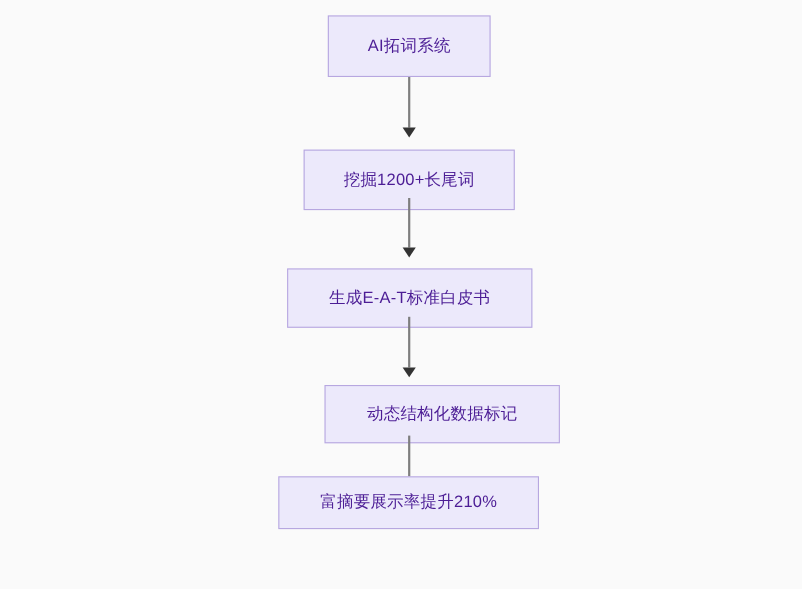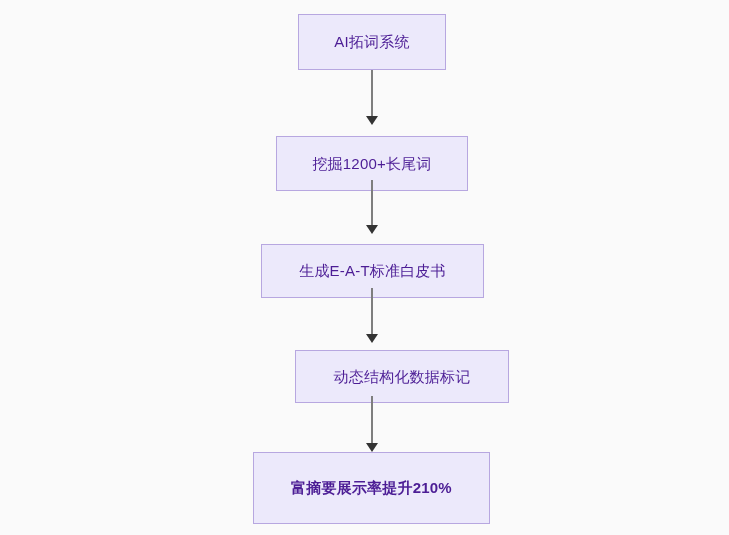--- a/index.html
+++ b/index.html
@@ -55,21 +55,21 @@
     border-right: 6.5px solid transparent;
     border-top: 9px solid #333333;
     left: -5.5px;
   }
 
   
   .node-0 { left: 298px; top: 14px;  width: 148px; height: 56px; }
   .node-1 { left: 276px; top: 136px; width: 192px; height: 55px; }
   .node-2 { left: 261px; top: 244px; width: 223px; height: 54px; }
   .node-3 { left: 264px; top: 350px; width: 214px; height: 53px; margin-left: 31px; }
-  .node-4 { left: 253px; top: 452px; width: 237px; height: 72px; font-weight: bold; }
+  .node-4 { left: 253px; top: 433px; width: 237px; height: 48px; }
 
   
   .edge-0 { left: 371px; top: 70px;  height: 55px; }
   .edge-1 { left: 371px; top: 180px; height: 54px; }
   .edge-2 { left: 371px; top: 288px; height: 55px; }
   .edge-3 { left: 371px; top: 396px; height: 56px; }
 </style>
 </head>
 <body>
 

